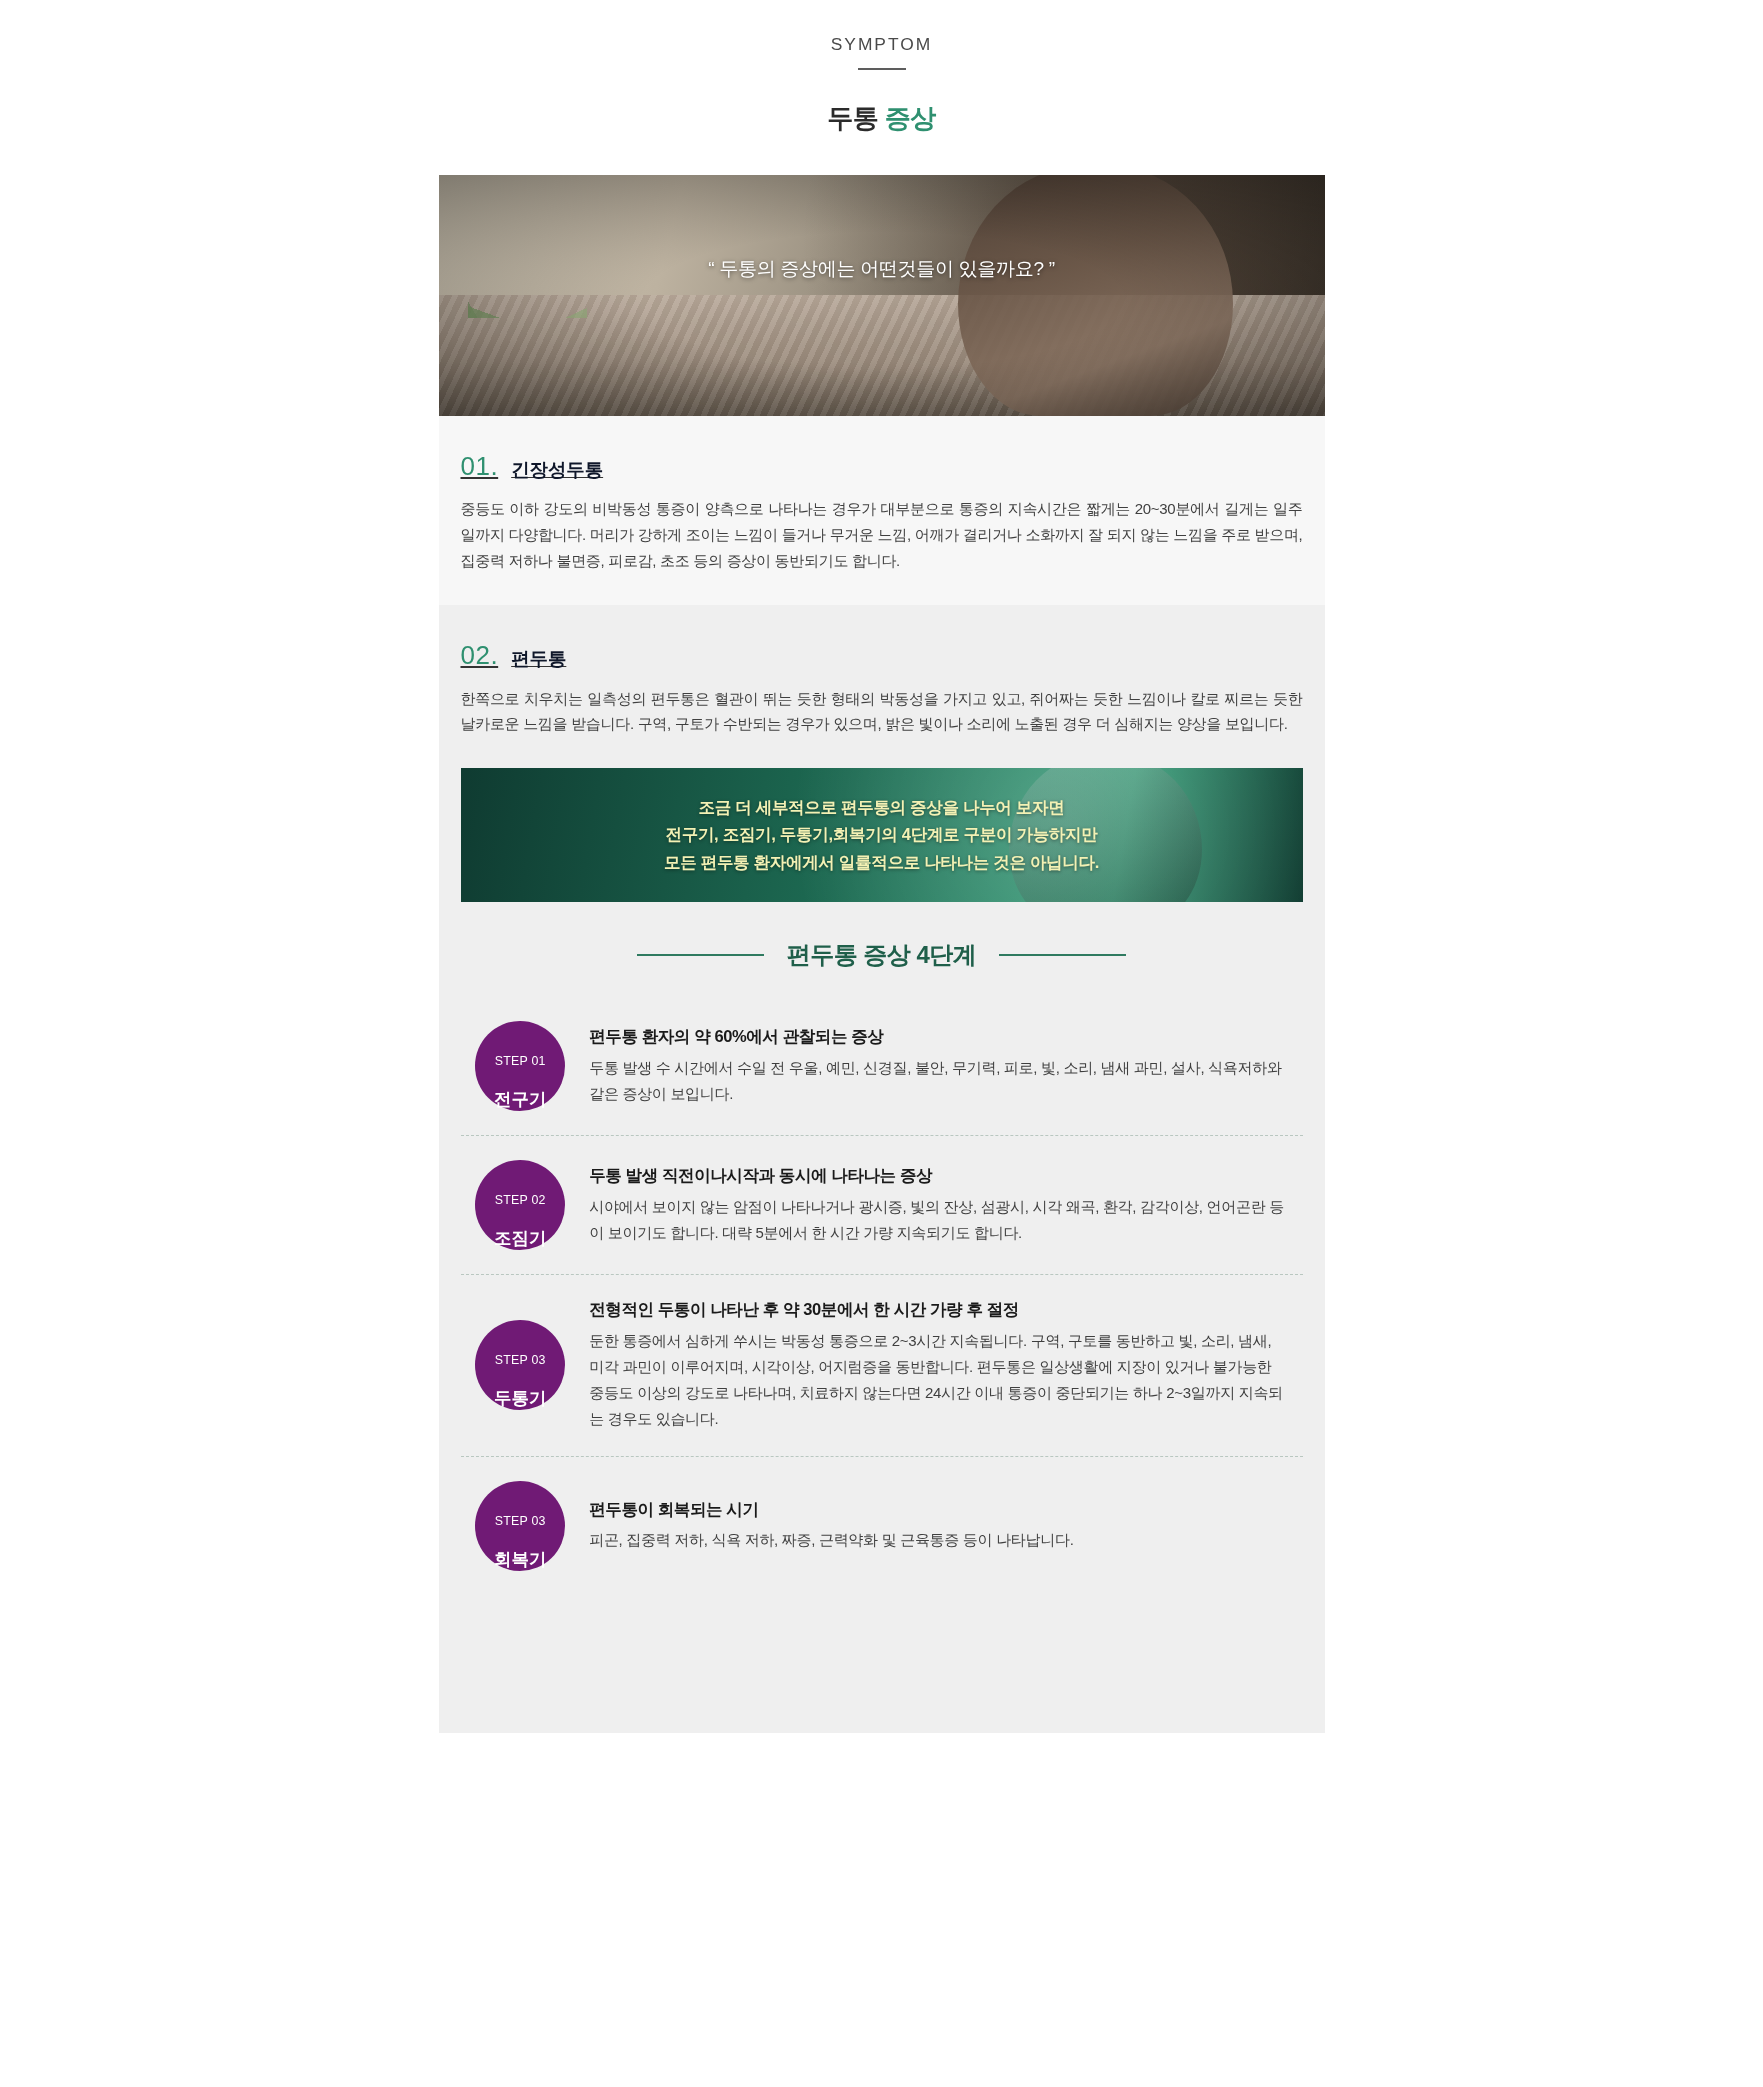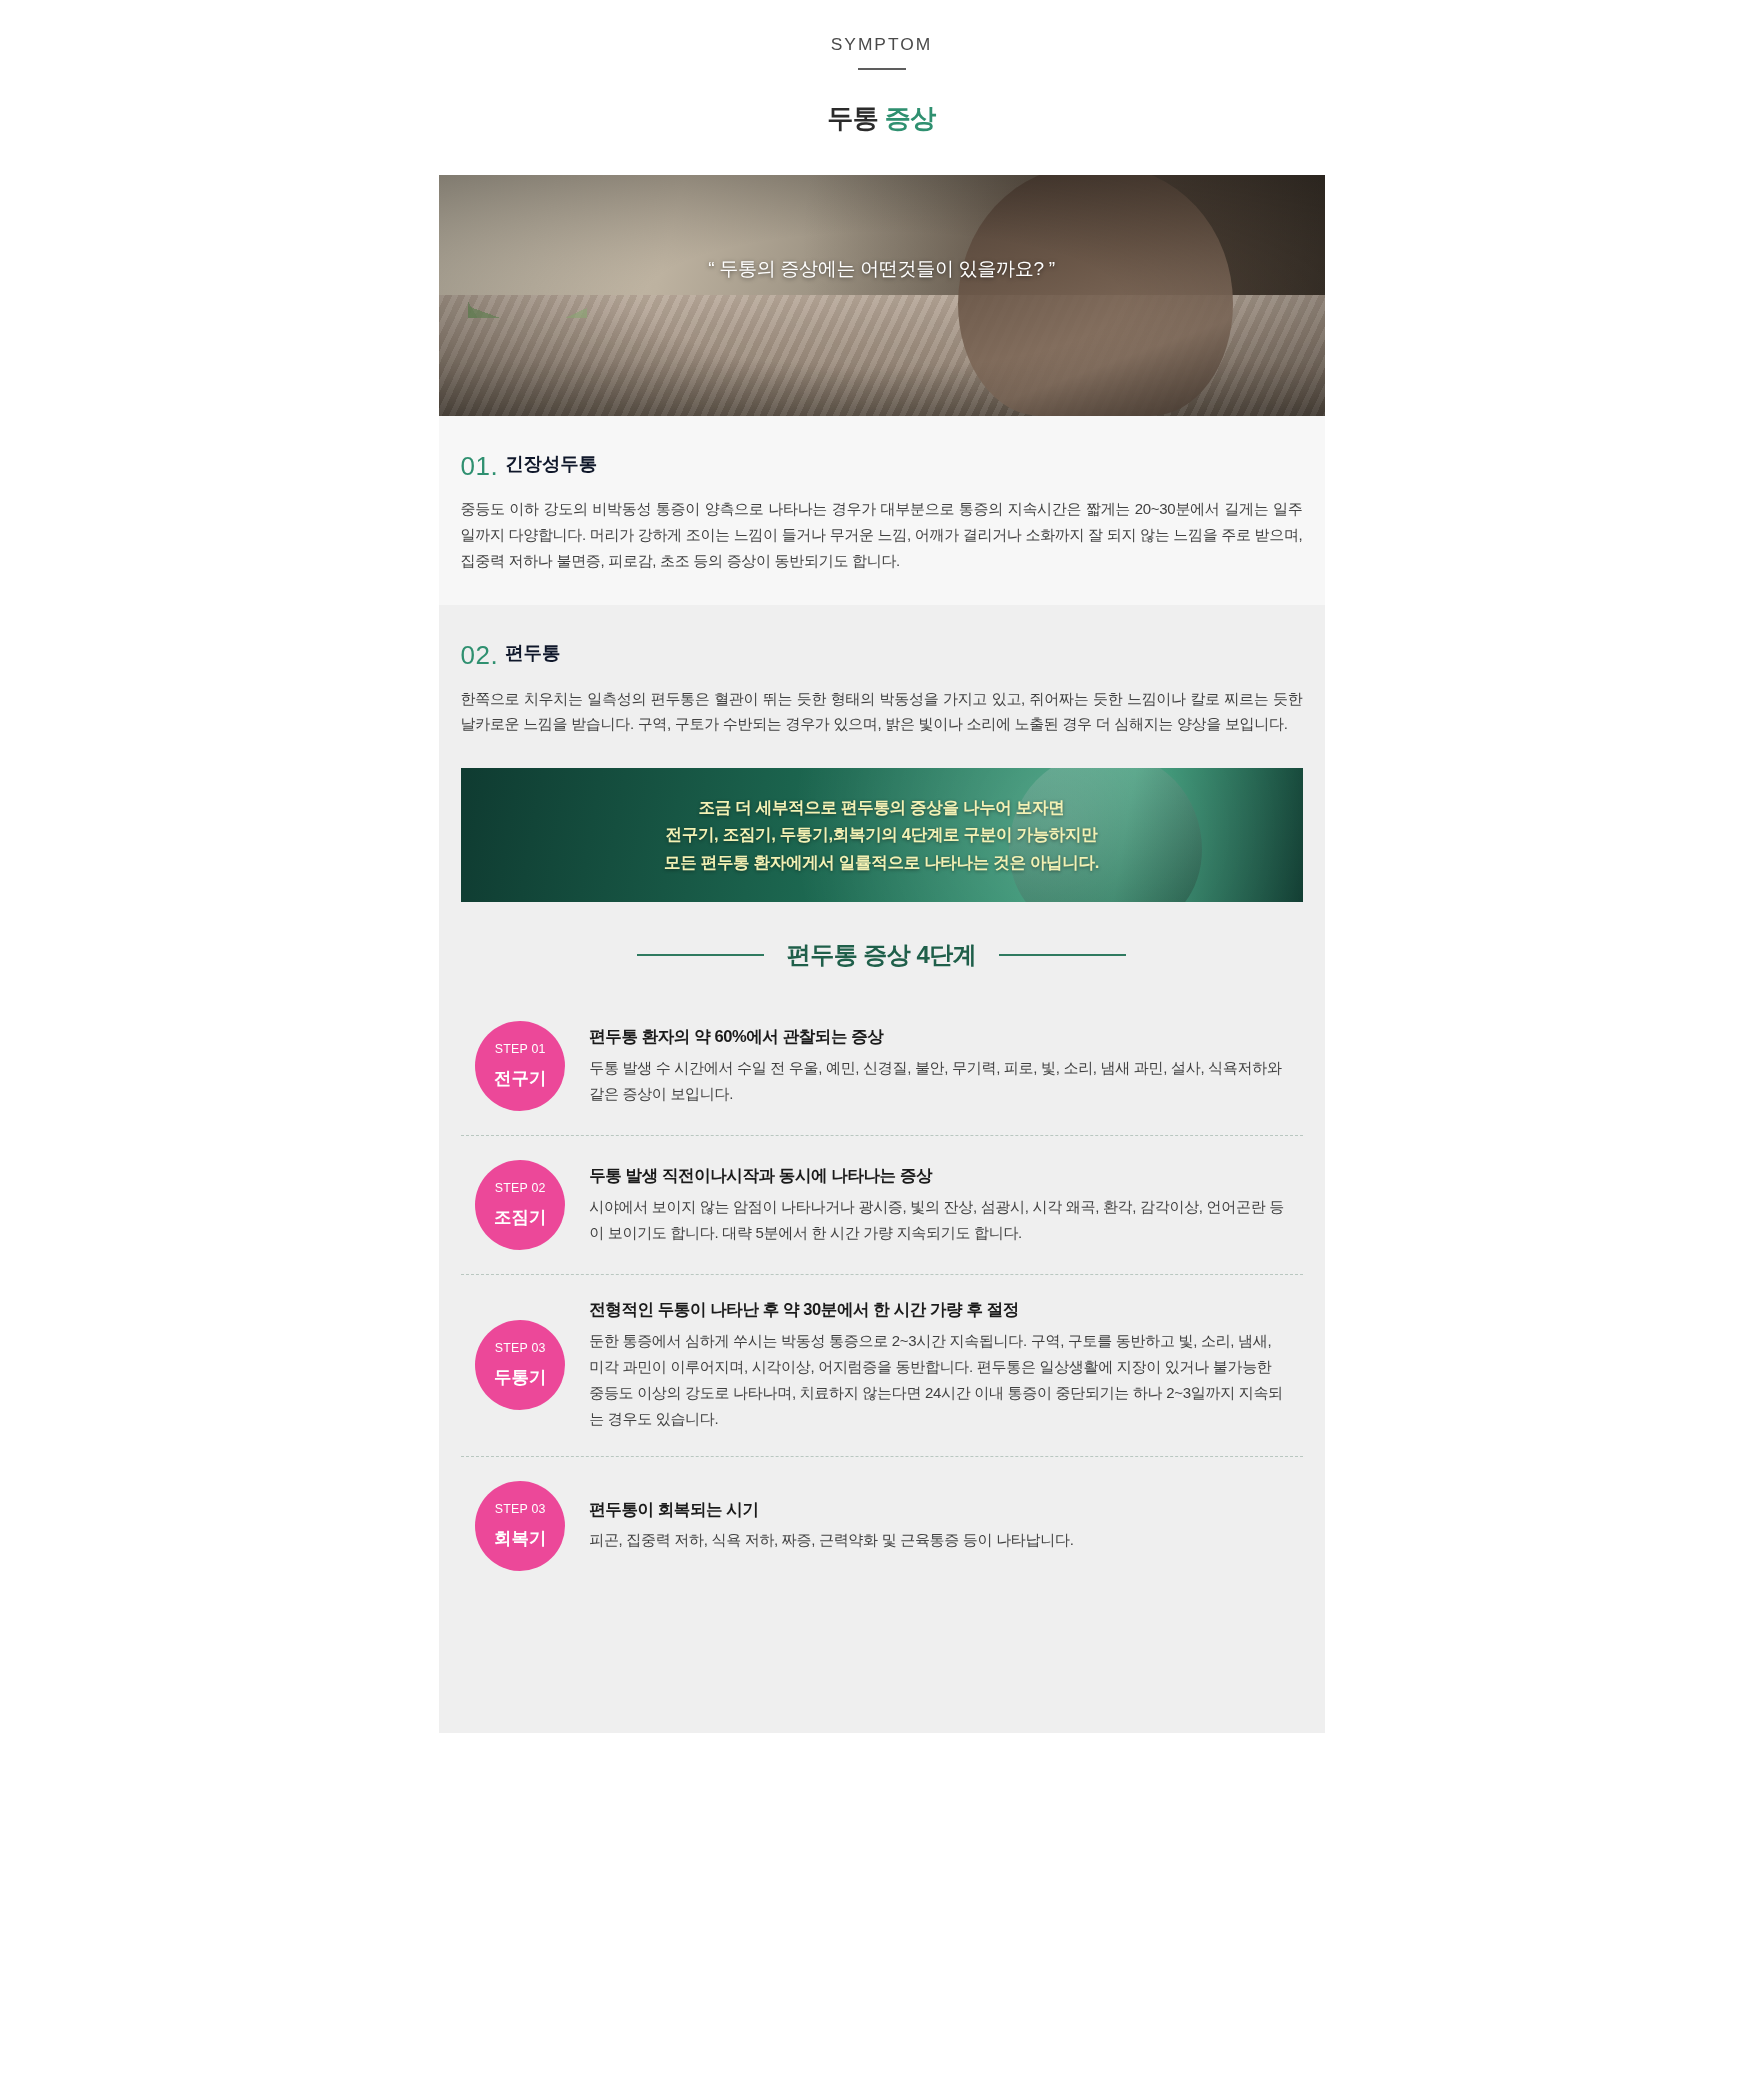--- a/index.html
+++ b/index.html
@@ -108,23 +108,24 @@
   }
 
   
   .sec {
     padding: 0 22px;
   }
   .sec.first { padding-top: 35px; background: #f7f7f7; padding-bottom: 31px; }
   .sec.second { padding-top: 35px; }
   .sec-head {
     display: flex;
-    align-items: flex-start;
-    gap: 7px;
+    align-items: flex-end;
+    gap: 13px;
     margin-bottom: 14.7px;
+    text-decoration: underline;
   }
   .sec-num {
     font-size: 26px;
     color: #2f9070;
     font-weight: 400;
     letter-spacing: 0.5px;
   }
   .sec-name {
     font-size: 18.4px;
     font-weight: bold;
@@ -195,25 +196,25 @@
     display: flex;
     align-items: center;
     gap: 24px;
     padding: 24px 0;
   }
   .step + .step { border-top: 0.9px dashed #b9c7c0; }
   .badge {
     flex: 0 0 auto;
     width: 90px; height: 90px;
     border-radius: 50%;
-    background: #ec4899;
+    background: #701a75;
     color: #ffffff;
     display: flex; flex-direction: column;
-    align-items: center; justify-content: center;
-    gap: 10px;
+    align-items: center; justify-content: flex-end;
+    gap: 19px;
     margin-left: 14.7px;
   }
   .badge .lbl { font-size: 12.4px; letter-spacing: 0.2px; }
   .badge .name { font-size: 17.4px; font-weight: bold; }
   .step-text { flex: 1 1 auto; padding-right: 13px; }
   .step-title {
     font-size: 16.5px;
     font-weight: bold;
     color: #1a1a1a;
     margin-bottom: 7.3px;

